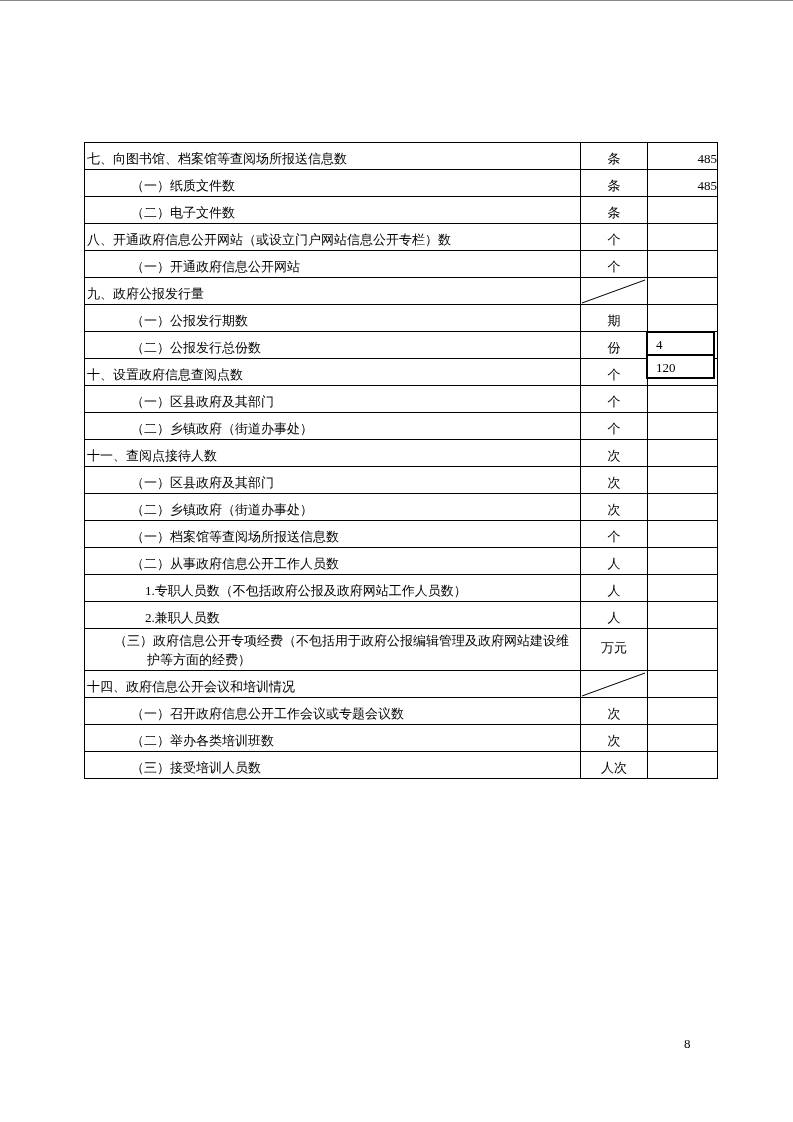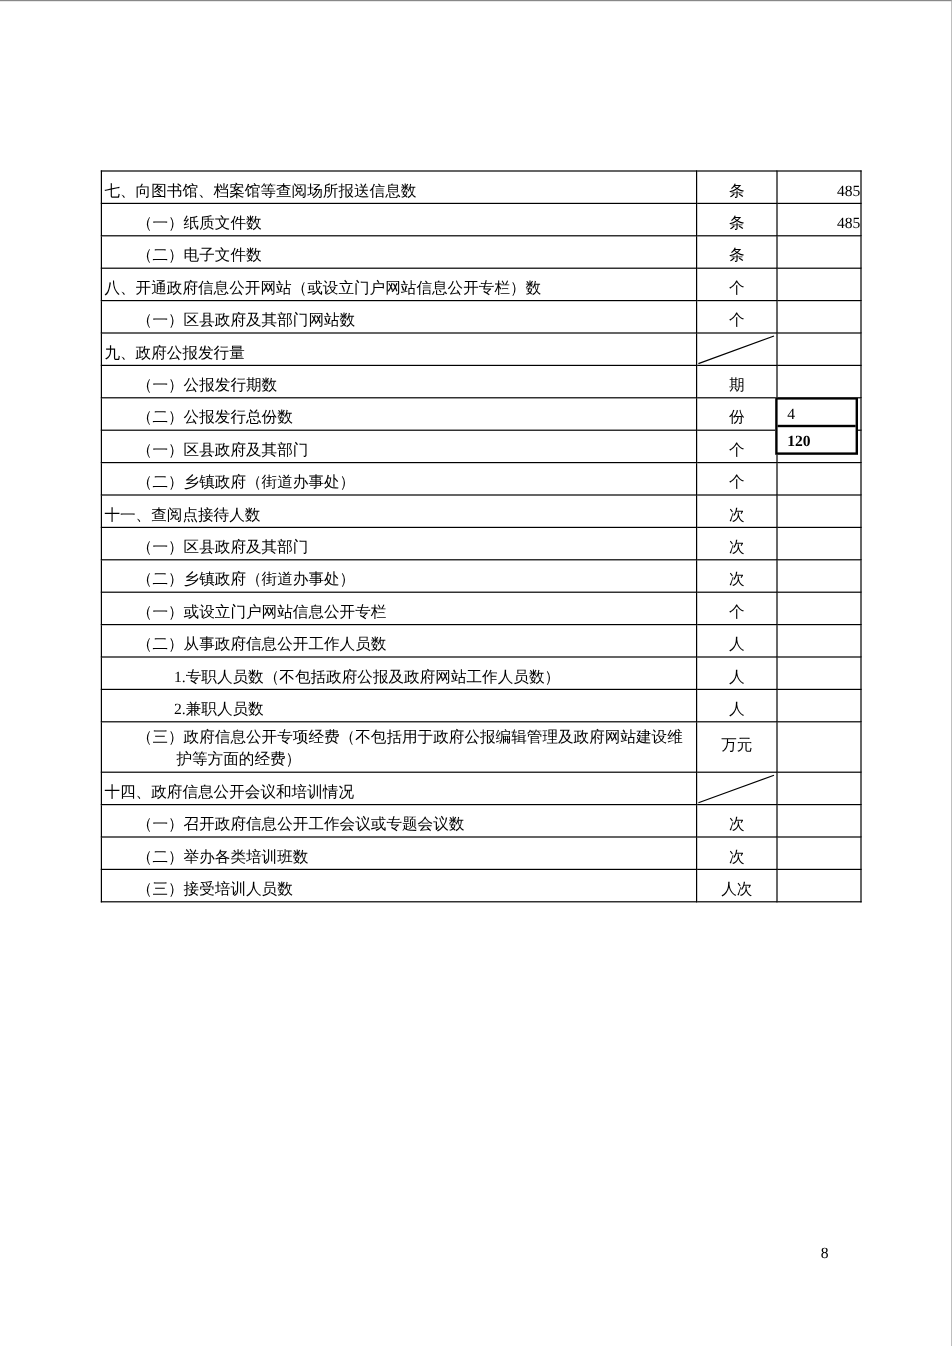--- a/index.html
+++ b/index.html
@@ -32,21 +32,21 @@
     font-size: 13px;
     line-height: 19px;
     padding: 0 0 1px 0;
     overflow: hidden;
     word-break: break-all;
   }
   table.report tr { height: 27px; }
   table.report tr.tall { height: 42px; }
 
   td.c-item.ind0 { padding-left: 2px; }
-  td.c-item.ind1 { padding-left: 29px; }
+  td.c-item.ind1 { padding-left: 46px; }
   td.c-item.ind2 { padding-left: 60px; }
   td.c-item.hang { padding-left: 62px; text-indent: -33px; padding-right: 4px; }
 
   td.c-unit { text-align: center; position: relative; }
   tr.tall td.c-unit { vertical-align: middle; padding-bottom: 5px; }
 
   td.c-value { padding-left: 2px; text-align: right; }
   tbody tr:nth-child(16) td.c-value { padding-left: 10px; }
 
   svg.slash { position: absolute; left: 0; bottom: 0; display: block; }
@@ -64,21 +64,21 @@
   }
   .bb-cell {
     box-sizing: border-box;
     display: flex;
     align-items: flex-end;
     padding: 0 0 2px 8px;
     font-size: 13px;
     line-height: 15px;
   }
   .bb-first  { height: 23px; border-bottom: 2px solid #000; }
-  .bb-second { height: 21px; font-weight: bold; }
+  .bb-second { height: 21px; }
 
   .page-number {
     position: absolute;
     left: 684px;
     top: 1035px;
     font-size: 13px;
     line-height: 15px;
   }
 </style>
 </head>
@@ -107,21 +107,21 @@
           <td class="c-item ind1">（二）电子文件数</td>
           <td class="c-unit">条</td>
           <td class="c-value"></td>
         </tr>
         <tr>
           <td class="c-item ind0">八、开通政府信息公开网站（或设立门户网站信息公开专栏）数</td>
           <td class="c-unit">个</td>
           <td class="c-value"></td>
         </tr>
         <tr>
-          <td class="c-item ind1">（一）区县政府及其部门网站数</td>
+          <td class="c-item ind1">（一）开通政府信息公开网站</td>
           <td class="c-unit">个</td>
           <td class="c-value"></td>
         </tr>
         <tr>
           <td class="c-item ind0">九、政府公报发行量</td>
           <td class="c-unit">
             <svg class="slash" width="65" height="25" viewBox="0 0 65 25">
               <line x1="1" y1="24" x2="64" y2="1" stroke="#000" stroke-width="1"></line>
             </svg>
           </td>
@@ -131,20 +131,25 @@
           <td class="c-item ind1">（一）公报发行期数</td>
           <td class="c-unit">期</td>
           <td class="c-value"></td>
         </tr>
         <tr>
           <td class="c-item ind1">（二）公报发行总份数</td>
           <td class="c-unit">份</td>
           <td class="c-value"></td>
         </tr>
         <tr>
+          <td class="c-item ind0">十、设置政府信息查阅点数</td>
+          <td class="c-unit">个</td>
+          <td class="c-value"></td>
+        </tr>
+        <tr>
           <td class="c-item ind1">（一）区县政府及其部门</td>
           <td class="c-unit">个</td>
           <td class="c-value"></td>
         </tr>
         <tr>
           <td class="c-item ind1">（二）乡镇政府（街道办事处）</td>
           <td class="c-unit">个</td>
           <td class="c-value"></td>
         </tr>
         <tr>
@@ -156,21 +161,21 @@
           <td class="c-item ind1">（一）区县政府及其部门</td>
           <td class="c-unit">次</td>
           <td class="c-value"></td>
         </tr>
         <tr>
           <td class="c-item ind1">（二）乡镇政府（街道办事处）</td>
           <td class="c-unit">次</td>
           <td class="c-value"></td>
         </tr>
         <tr>
-          <td class="c-item ind1">（一）或设立门户网站信息公开专栏</td>
+          <td class="c-item ind1">（一）档案馆等查阅场所报送信息数</td>
           <td class="c-unit">个</td>
           <td class="c-value"></td>
         </tr>
         <tr>
           <td class="c-item ind1">（二）从事政府信息公开工作人员数</td>
           <td class="c-unit">人</td>
           <td class="c-value"></td>
         </tr>
         <tr>
           <td class="c-item ind2">1.专职人员数（不包括政府公报及政府网站工作人员数）</td>

